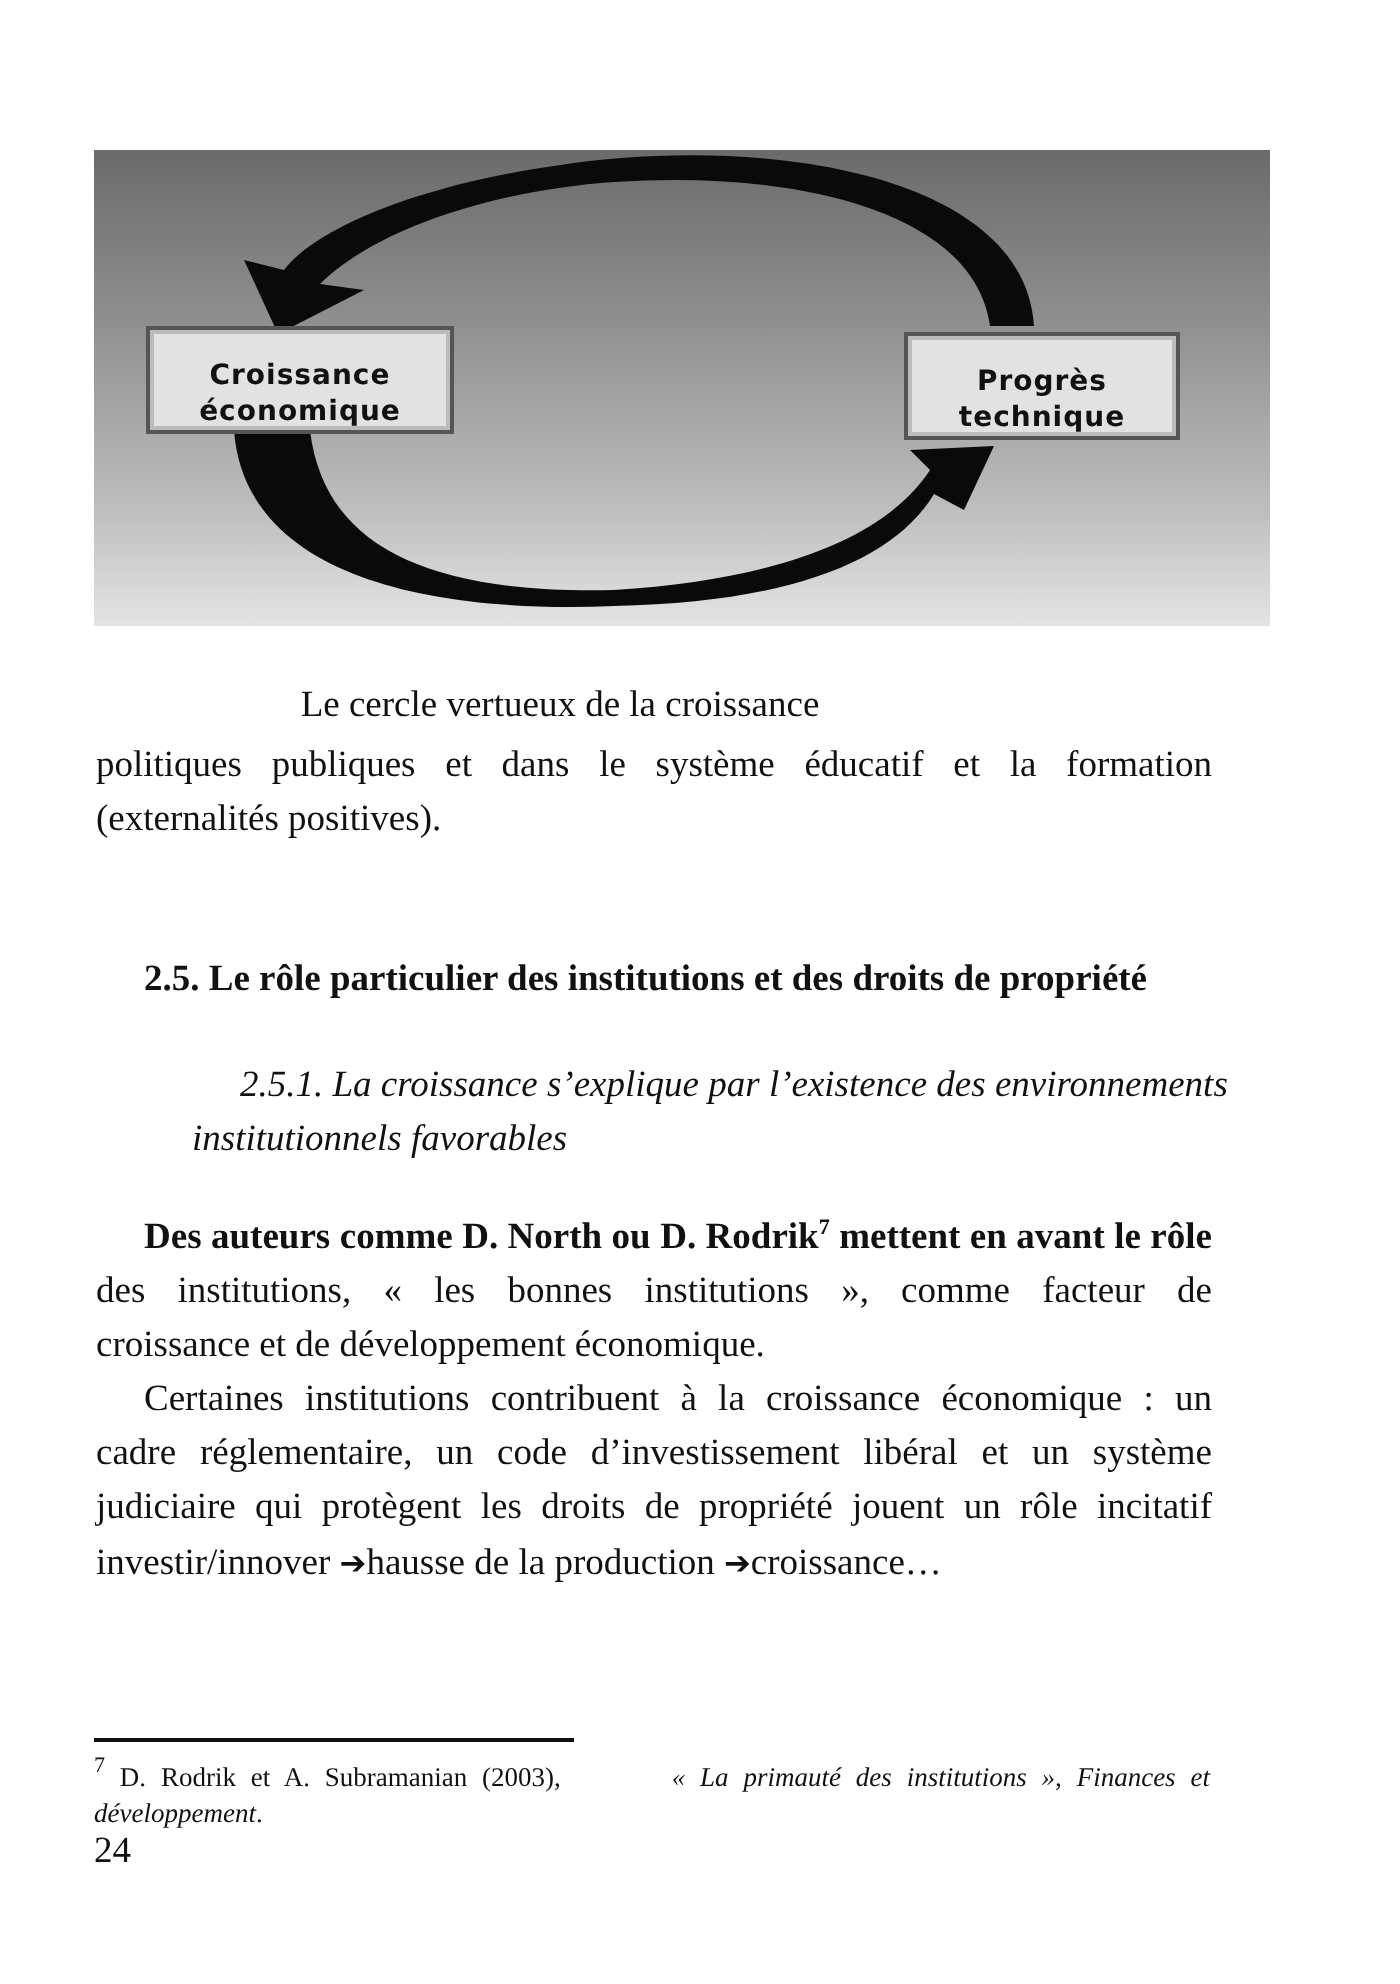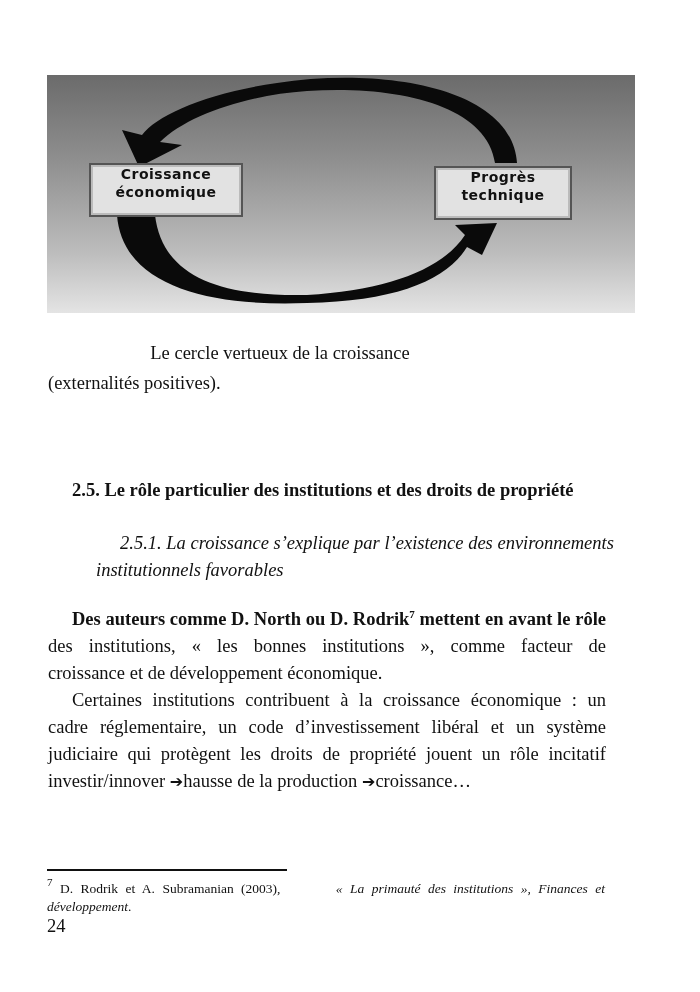--- a/index.html
+++ b/index.html
@@ -4,23 +4,23 @@
 <style>
   html, body { margin: 0; padding: 0; background: #ffffff; }
   body { width: 700px; height: 992px; position: relative; overflow: hidden;
          font-family: "Liberation Serif", serif; color: #111; }
   .figure { position: absolute; left: 47px; top: 75px; width: 588px; height: 238px;
             background: linear-gradient(to bottom, #6b6b6b 0%, #8e8e8e 35%, #bdbdbd 75%, #e4e4e4 100%); overflow: hidden; }
   .figure svg { position: absolute; left: 0; top: 0; }
   .box { position: absolute; background: #e2e2e2; border: 2px solid #555;
          box-shadow: inset 0 0 0 2px #bbb; font-family: "DejaVu Sans", sans-serif;
          font-weight: bold; font-size: 14px; line-height: 18px; text-align: center;
-         color: #111; letter-spacing: 0.5px; display: flex; align-items: flex-start; justify-content: center; margin-left: 16px; }
+         color: #111; letter-spacing: 0.5px; display: flex; align-items: flex-end; justify-content: center; }
   .box-left { left: 26px; top: 88px; width: 150px; height: 50px; }
-  .box-right { left: 371px; top: 91px; width: 134px; height: 50px; }
+  .box-right { left: 405px; top: 91px; width: 134px; height: 50px; }
   .text { position: absolute; left: 48px; width: 558px; font-size: 18.5px; line-height: 27px; }
   .justify { text-align: justify; text-align-last: justify; }
   .caption { position: absolute; left: 0; width: 560px; top: 343px; text-align: center; font-size: 18.5px; }
   .heading { font-weight: bold; }
   .italic { font-style: italic; margin-left: 48px; }
   sup { font-size: 11px; vertical-align: 7px; line-height: 0; }
   .fn-rule { position: absolute; left: 47px; top: 869px; width: 240px; height: 2px; background: #111; }
   .footnote { position: absolute; left: 47px; top: 880px; width: 558px; font-size: 13.5px; line-height: 18px; text-align: justify; }
   .pagenum { position: absolute; left: 47px; top: 916px; font-size: 18.5px; }
   .arrow { font-family: "DejaVu Sans", sans-serif; font-size: 16px; }
@@ -39,20 +39,21 @@
     <div><span>Croissance</span><br><span>économique</span></div>
   </div>
   <div class="box box-right">
     <div><span>Progrès</span><br><span>technique</span></div>
   </div>
 </div>
 
 <div class="caption">Le cercle vertueux de la croissance</div>
 
 <div class="text" style="top:370px;">
+  <div class="justify">politiques publiques et dans le système éducatif et la formation</div>
   <div>(externalités positives).</div>
 </div>
 
 <div class="text heading" style="top:477px; padding-left:24px; width:534px;">2.5. Le rôle particulier des institutions et des droits de propriété</div>
 
 <div class="text italic" style="top:530px;">
   <div style="padding-left:24px;">2.5.1. La croissance s’explique par l’existence des environnements</div>
   <div>institutionnels favorables</div>
 </div>
 

